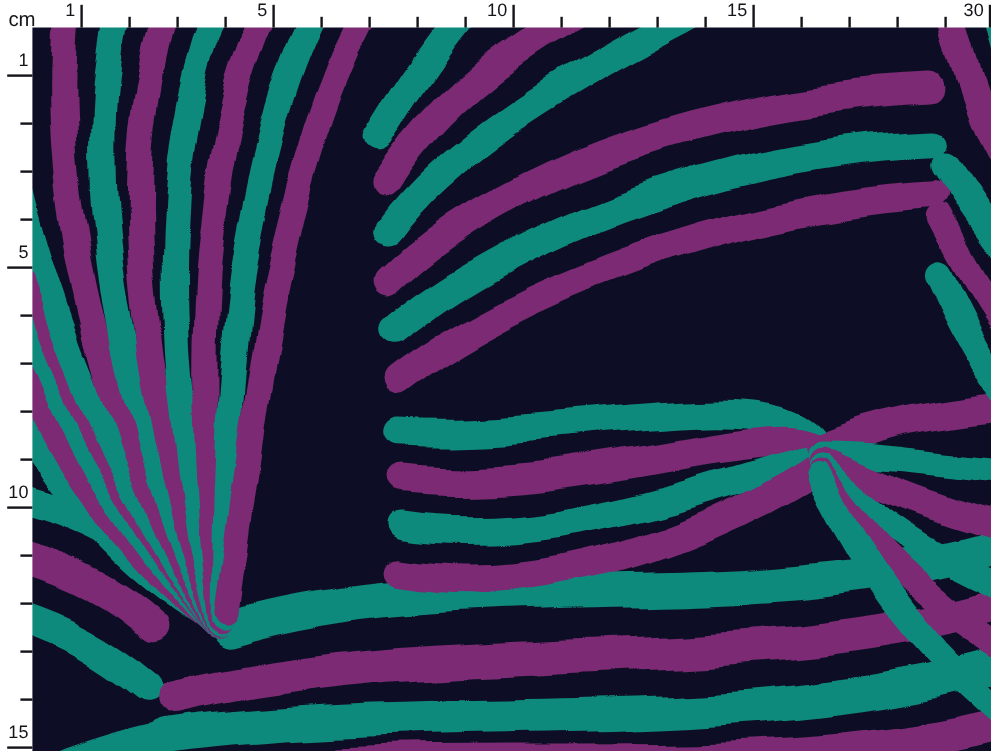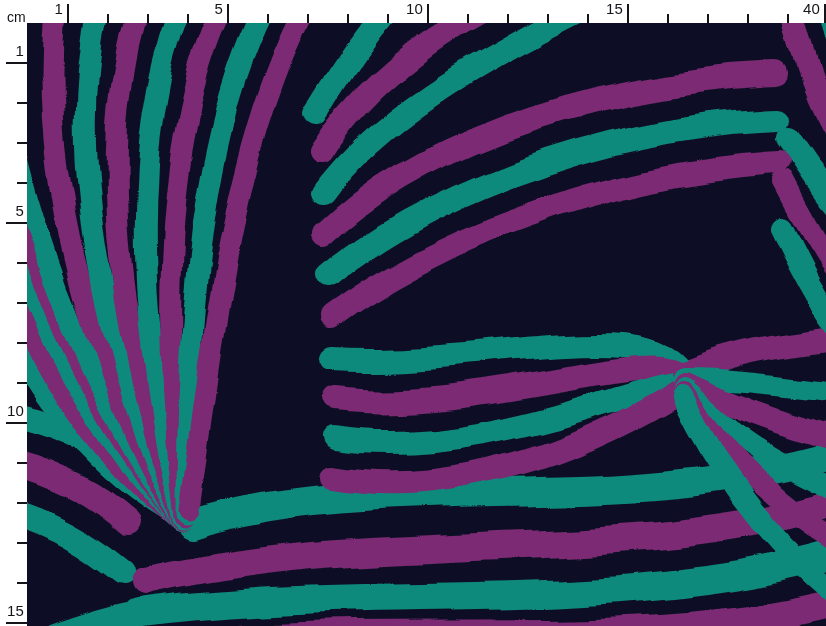--- a/index.html
+++ b/index.html
@@ -16,21 +16,21 @@
   .tick-h{position:absolute;left:17px;width:10px;height:2px;background:var(--tick,#14141a);}
   .tick-h.tall{left:6px;width:21px;}
   .rlabel{
     position:absolute;color:var(--tick,#14141a);
     font-size:15px;line-height:16px;letter-spacing:0.2px;
   }
   .rlabel-top{top:1px;width:40px;text-align:right;}
   .rlabel-left{left:2px;width:22px;text-align:right;}
   #unit-label{
     position:absolute;left:7px;top:9px;width:20px;
-    font-size:14px;line-height:16px;color:var(--tick,#14141a);
+    font-size:17px;line-height:16px;color:var(--tick,#14141a);
   }
   
   #swatch{position:absolute;left:27px;top:23px;width:799px;height:603px;z-index:1;}
   #swatch svg{display:block;}
   .bg{fill:var(--navy,#0D1126);}
   .stripe{fill:none;stroke-linecap:round;stroke-linejoin:round;}
   .t{stroke:var(--teal,#0F8A7C);}
   .p{stroke:var(--purple,#7C2B73);}
 </style>
 </head>
@@ -58,21 +58,21 @@
       <div class="tick-v" style="left: 507px;"></div>
       <div class="tick-v" style="left: 547px;"></div>
       <div class="tick-v" style="left: 587px;"></div>
       <div class="tick-v tall" style="left: 627px;"></div>
       <div class="rlabel rlabel-top" style="left: 583px;">15</div>
       <div class="tick-v" style="left: 667px;"></div>
       <div class="tick-v" style="left: 707px;"></div>
       <div class="tick-v" style="left: 747px;"></div>
       <div class="tick-v" style="left: 787px;"></div>
       <div class="tick-v tall" style="left: 824px;"></div>
-      <div class="rlabel rlabel-top" style="left: 780px;">40</div>
+      <div class="rlabel rlabel-top" style="left: 780px;">30</div>
       <div class="tick-h tall" style="top: 62px;"></div>
       <div class="rlabel rlabel-left" style="top: 43px;">1</div>
       <div class="tick-h" style="top: 102px;"></div>
       <div class="tick-h" style="top: 142px;"></div>
       <div class="tick-h" style="top: 182px;"></div>
       <div class="tick-h tall" style="top: 222px;"></div>
       <div class="rlabel rlabel-left" style="top: 203px;">5</div>
       <div class="tick-h" style="top: 262px;"></div>
       <div class="tick-h" style="top: 302px;"></div>
       <div class="tick-h" style="top: 342px;"></div>

